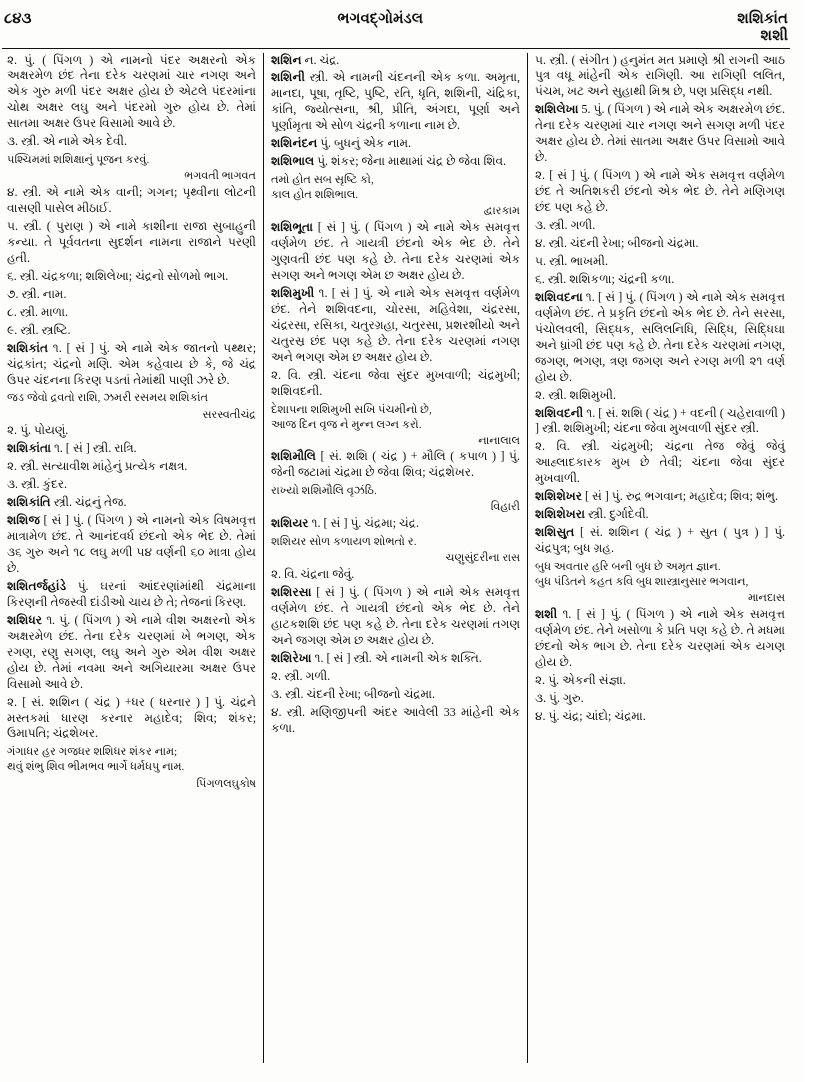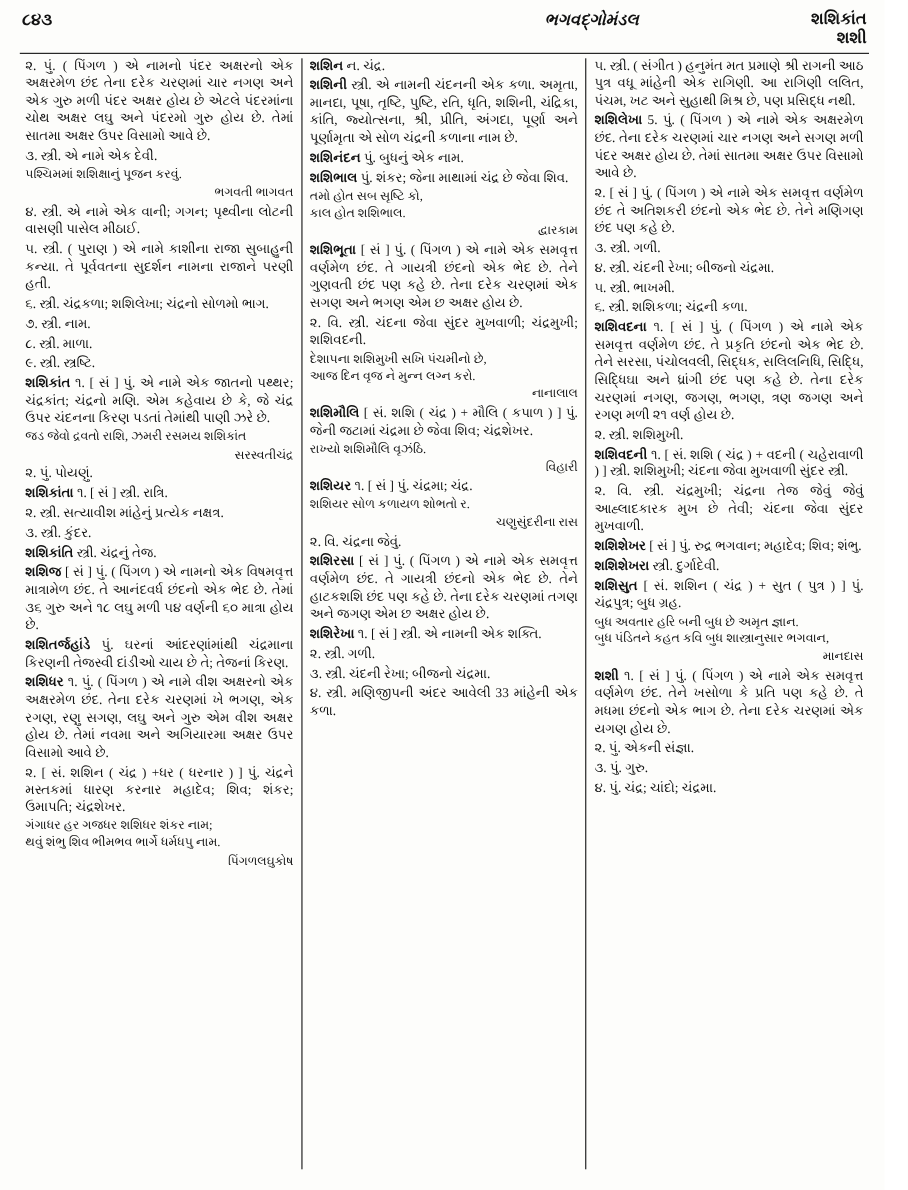--- a/index.html
+++ b/index.html
@@ -7,33 +7,33 @@
     width:825px;
     background:#ffffff;
     font-family:"Liberation Serif", serif;
     color:#111;
   }
   .page{
     position:relative;
     width:804px;
     height:1082px;
     box-sizing:border-box;
-    padding:10px 12px 6px 16px;
+    padding:10px 12px 6px 0;
     background:#fdfdfb;
   }
   .header{
     display:flex;
     align-items:flex-start;
     justify-content:space-between;
     font-weight:bold;
     font-size:15px;
     padding:0 4px 2px 4px;
   }
   .header .left{width:22%;text-align:left;}
-  .header .center{width:50%;text-align:right;font-style:italic;}
+  .header .center{width:50%;text-align:center;}
   .header .right{width:26%;text-align:right;line-height:1.15;}
   .rule{
     border-bottom:1px solid #111;
     margin:1px 2px 4px 2px;
   }
   .columns{
     display:flex;
     height:1010px;
     font-size:12.1px;
     line-height:1.32;
@@ -122,20 +122,21 @@
         <p class="entry"><span class="hw">શશિન</span><span> ન. ચંદ્ર.</span></p>
         <p class="entry"><span class="hw">શશિની</span><span> સ્ત્રી. એ નામની ચંદનની એક કળા. અમૃતા, માનદા, પૂષા, તૃષ્ટિ, પુષ્ટિ, રતિ, ધૃતિ, શશિની, ચંદ્રિકા, કાંતિ, જ્યોત્સના, શ્રી, પ્રીતિ, અંગદા, પૂર્ણા અને પૂર્ણામૃતા એ સોળ ચંદ્રની કળાના નામ છે.</span></p>
         <p class="entry"><span class="hw">શશિનંદન</span><span> પું. બુધનું એક નામ.</span></p>
         <p class="entry"><span class="hw">શશિભાલ</span><span> પું. શંકર; જેના માથામાં ચંદ્ર છે જેવા શિવ.</span></p>
         <div class="quote">
           <span class="ln">તમો હોત સબ સૃષ્ટિ કો,</span>
           <span class="ln">કાલ હોત શશિભાલ.</span>
         </div>
         <div class="attr">દ્વારકામ</div>
         <p class="entry"><span class="hw">શશિભૂતા</span><span> [ સં ] પું. ( પિંગળ ) એ નામે એક સમવૃત્ત વર્ણમેળ છંદ. તે ગાયત્રી છંદનો એક ભેદ છે. તેને ગુણવતી છંદ પણ કહે છે. તેના દરેક ચરણમાં એક સગણ અને ભગણ એમ છ અક્ષર હોય છે.</span></p>
+        <p class="entry"><span class="hw">શશિમુખી</span><span> ૧. [ સં ] પું. એ નામે એક સમવૃત્ત વર્ણમેળ છંદ. તેને શશિવદના, ચોરસા, મહિવેશા, ચંદ્રરસા, ચંદ્રરસા, રસિકા, ચતુરગ્રહા, ચતુરસા, પ્રશરશીયો અને ચતુરસ્ર છંદ પણ કહે છે. તેના દરેક ચરણમાં નગણ અને ભગણ એમ છ અક્ષર હોય છે.</span></p>
         <p class="entry">૨. વિ. સ્ત્રી. ચંદના જેવા સુંદર મુખવાળી; ચંદ્રમુખી; શશિવદની.</p>
         <div class="quote">
           <span class="ln">દેશાપના શશિમુખી સખિ પંચમીનો છે,</span>
           <span class="ln">આજ દિન વૃજ ને મુન્ન લગ્ન કરો.</span>
         </div>
         <div class="attr">નાનાલાલ</div>
         <p class="entry"><span class="hw">શશિમૌલિ</span><span> [ સં. શશિ ( ચંદ્ર ) + મૌલિ ( કપાળ ) ] પું. જેની જટામાં ચંદ્રમા છે જેવા શિવ; ચંદ્રશેખર.</span></p>
         <div class="quote">
           <span class="ln">રાખ્યો શશિમૌલિ વૃઝંઠિ.</span>
         </div>

